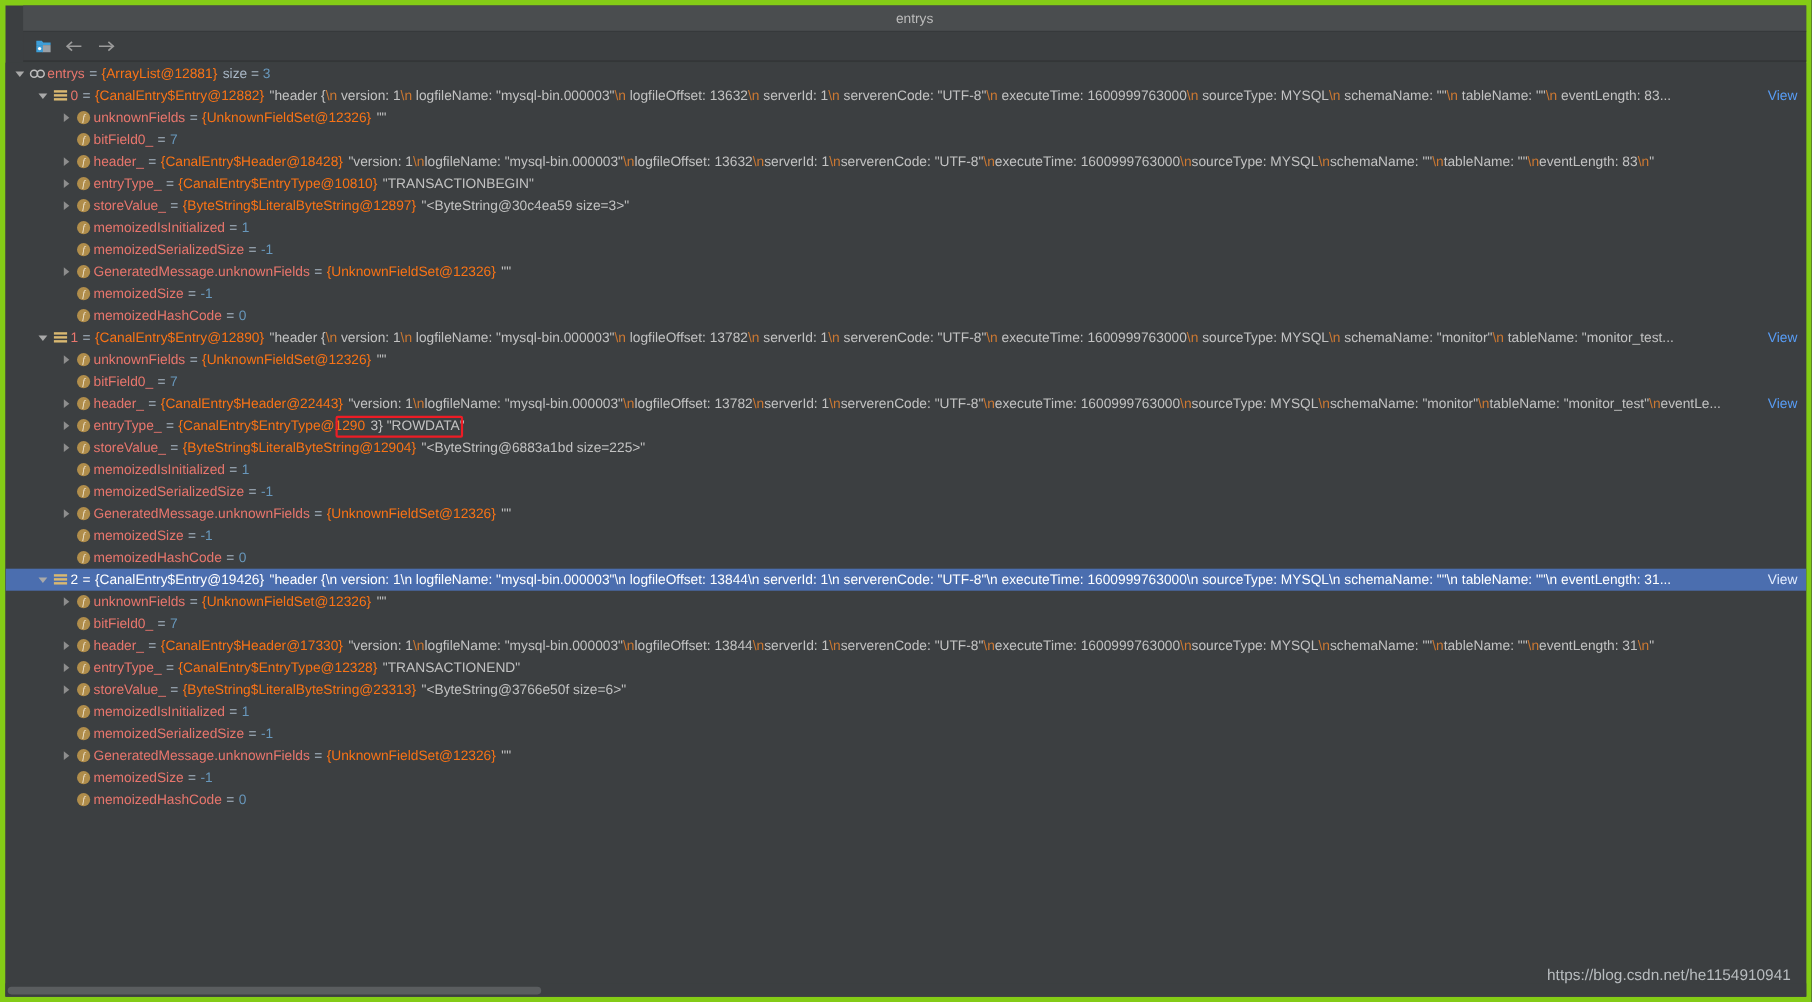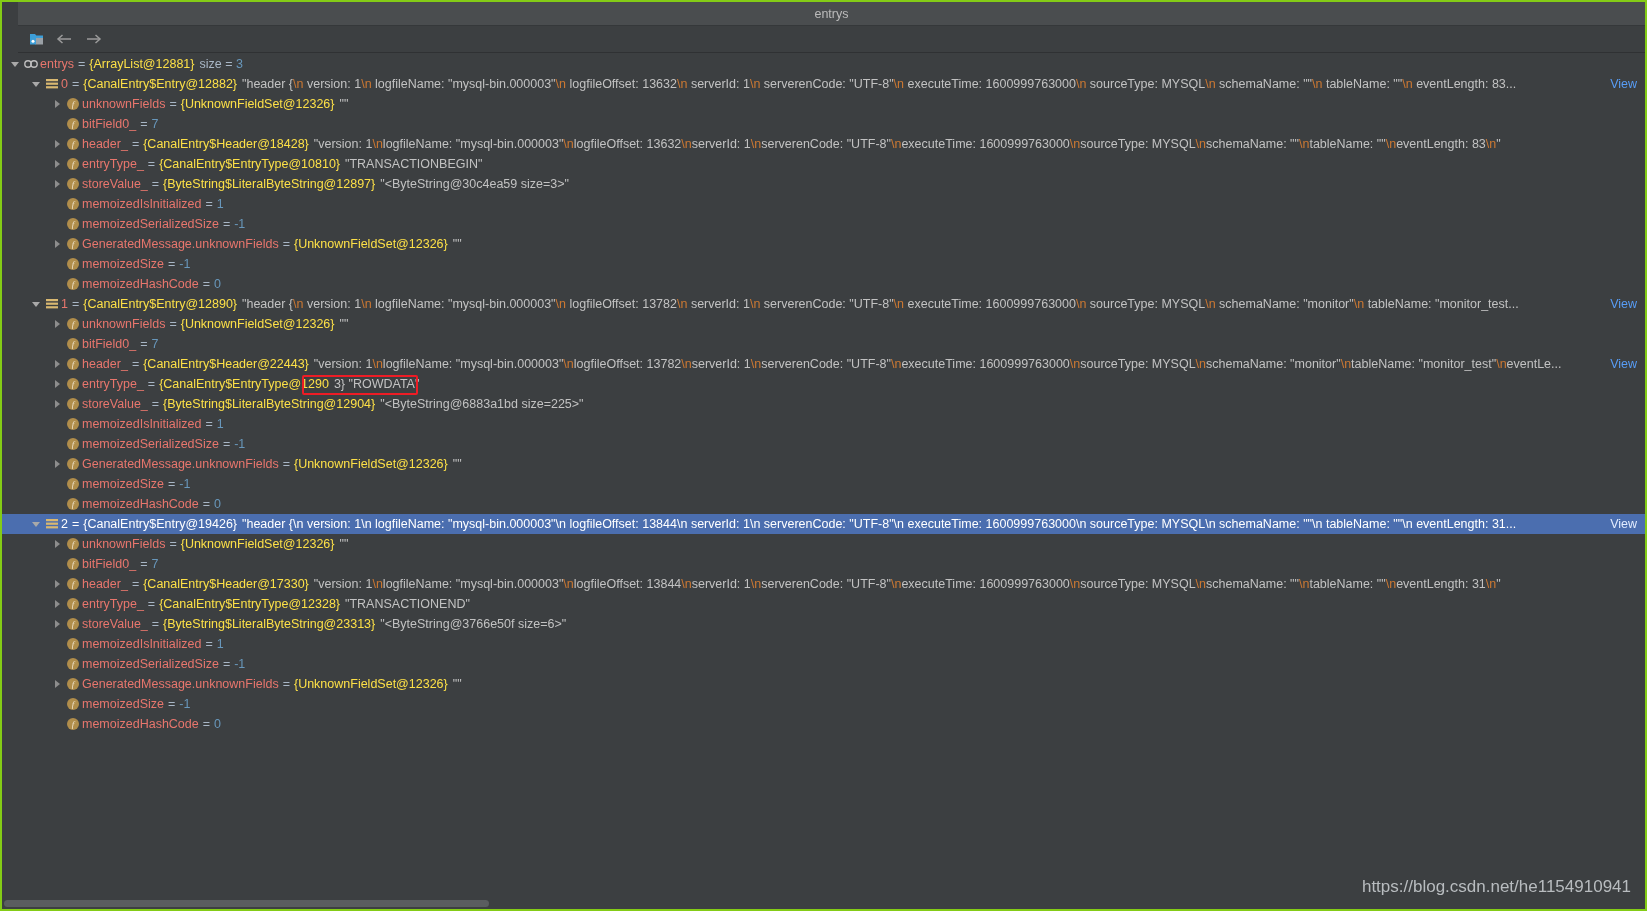--- a/index.html
+++ b/index.html
@@ -7,21 +7,21 @@
     margin: 0; padding: 0;
     width: 1647px; height: 911px;
     background: #3c3f41;
     font-family: "Liberation Sans", "DejaVu Sans", sans-serif;
     overflow: hidden;
   }
   #app {
     position: relative;
     width: 1647px; height: 911px;
     background: #3c3f41;
-    border: 2px solid #84cc16;
+    border: 5px solid #84cc16;
     padding-left: 16px;
   }
 
   
   .titlebar {
     height: 24px;
     background: #4a4d4f;
     color: #bbbbbb;
     font-size: 12.5px;
     display: flex;
@@ -90,21 +90,21 @@
     flex: 0 0 auto;
     width: 18px; height: 20px;
     display: flex; align-items: center; justify-content: center;
   }
 
   .label-wrap { display: flex; align-items: baseline; flex: 0 0 auto; }
 
   
   .n-name  { color: #e8766d; margin-right: 4px; }
   .n-eq    { color: #a9b7c6; margin: 0 4px 0 0; }
-  .n-type  { color: #fde047; margin-right: 5px; }
+  .n-type  { color: #f97316; margin-right: 5px; }
   .n-val   { color: #a9b7c6; }
   .n-num   { color: #6897bb; }
   .n-str   { color: #c2c2c2; }
   .n-esc   { color: #cc7832; }
 
   .view-link {
     position: absolute;
     right: 8px;
     color: #589df6;
     font-size: 12.5px;
@@ -117,21 +117,21 @@
     border: 2px solid #ee1c25;
     border-radius: 2px;
     pointer-events: none;
   }
 
   
   .watermark {
     position: absolute;
     right: 14px; bottom: 12px;
     color: #b8bcbf;
-    font-size: 17px;
+    font-size: 14px;
     font-family: "Liberation Sans", "DejaVu Sans", sans-serif;
   }
 
   
   .hscroll {
     position: absolute;
     left: 0; right: 0; bottom: 0;
     height: 12px;
     background: #3c3f41;
   }

